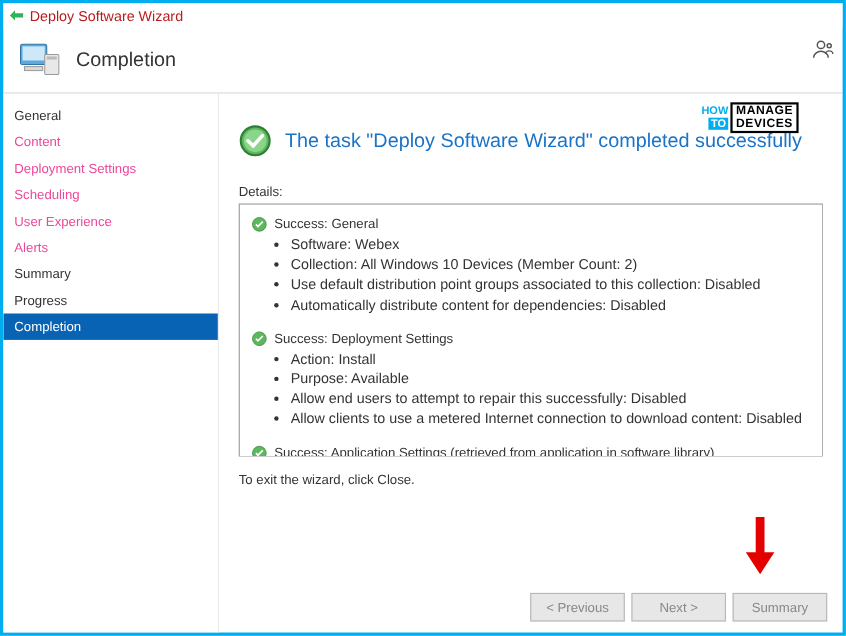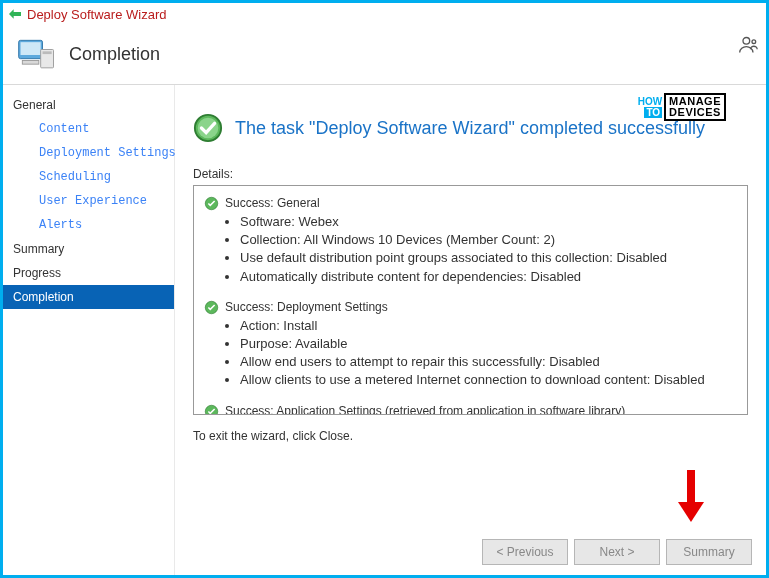--- a/index.html
+++ b/index.html
@@ -9,23 +9,23 @@
     .titlebar { height: 22px; background: #fff; display: flex; align-items: center; padding-left: 4px; }
     .titlebar svg { width: 16px; height: 16px; margin-right: 4px; }
     .titlebar-text { font-size: 13px; color: #b91c1c; }
 
     .header { height: 60px; display: flex; align-items: center; padding: 8px 12px; border-bottom: 1px solid #d9d9d9; position: relative; }
     .header-icon { width: 44px; height: 44px; display: flex; align-items: center; justify-content: center; margin-right: 10px; }
     .header-title { font-size: 18px; color: #333; font-weight: 400; }
     .account-icon { position: absolute; right: 8px; top: 10px; }
 
     .body { display: flex; height: calc(100% - 22px - 60px); }
-    .sidebar { width: 172px; background: #ffffff; border-right: 1px solid #e9e9e9; padding-top: 8px; }
+    .sidebar { width: 196px; background: #ffffff; border-right: 1px solid #e9e9e9; padding-top: 8px; }
     .sidebar-item { padding: 5px 10px; color: #333; cursor: pointer; white-space: nowrap; font-size: 12px; }
-    .sidebar-item.sub { padding-left: 36px; color: #3b82f6; font-family: Liberation Mono, monospace; }
+    .sidebar-item.sub { padding-left: 10px; color: #ec4899; }
     .sidebar-item.selected { background: #0863b5; color: #fff; }
     .sidebar-item.top { color: #333; }
 
     .main { flex: 1; padding: 28px 18px 8px 18px; position: relative; display: flex; flex-direction: column; }
     .completion-line { display: flex; align-items: center; gap: 12px; margin-bottom: 24px; }
     .completion-text { color: #1a73c7; font-size: 18px; }
 
     .details-label { font-size: 12px; color: #333; margin-bottom: 4px; }
     .details-box { border: 1px solid #999; width: 100%; height: 230px; overflow-y: scroll; padding: 10px 6px 6px 10px; background: #fff; }
     .detail-group { margin-bottom: 14px; }

